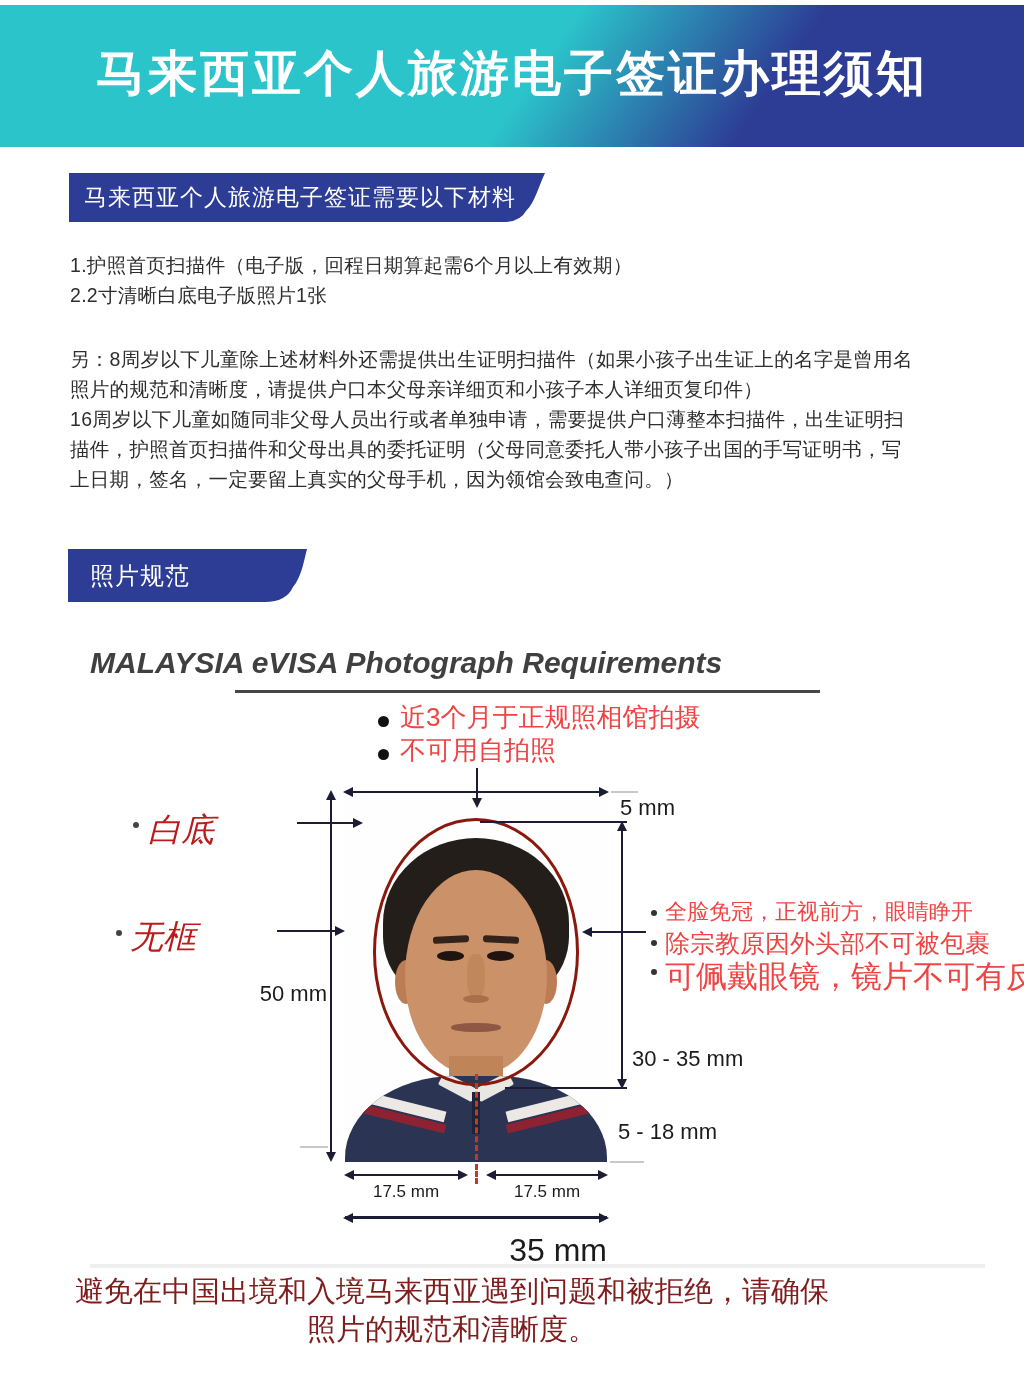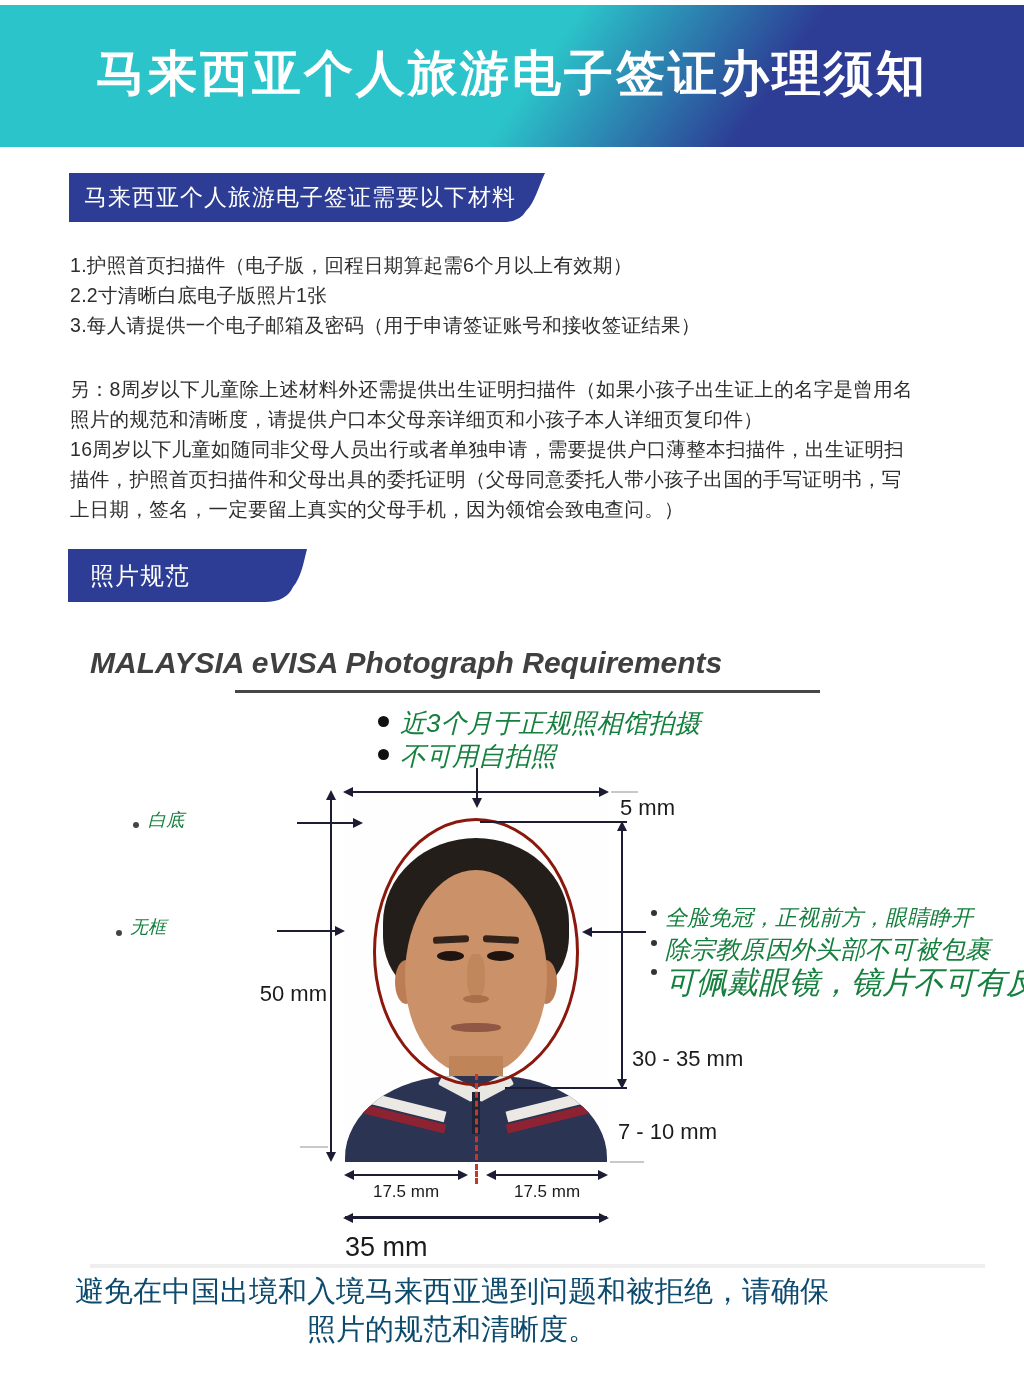--- a/index.html
+++ b/index.html
@@ -23,22 +23,22 @@
     font-size:19.5px;line-height:30px;letter-spacing:0.3px;}
   .bodyline{height:30px;white-space:nowrap;}
   .spacer{height:34px;}
 
   
   .diagram{position:absolute;left:90px;top:618px;width:930px;height:652px;}
   .dg-title{position:absolute;left:0;top:28px;width:890px;
     color:#404040;font-size:30px;font-weight:bold;font-style:italic;white-space:nowrap;}
   .dg-underline{position:absolute;left:145px;top:72px;width:585px;height:3px;background:#474747;}
   .dot{position:absolute;border-radius:50%;background:#111111;}
-  .dg-bullet{position:absolute;color:#15803d;font-size:26px;font-style:italic;white-space:nowrap;margin-top:6px;}
-  .cn-label{position:absolute;color:#15803d;font-size:18px;font-style:italic;white-space:nowrap;}
+  .dg-bullet{position:absolute;color:#ef4444;font-size:26px;white-space:nowrap;}
+  .cn-label{position:absolute;color:#b91c1c;font-size:33px;font-style:italic;white-space:nowrap;}
   .dim-label{position:absolute;color:#1b1b1b;font-size:22px;white-space:nowrap;}
 
   
   .hline{position:absolute;height:2px;background:#1c1c34;}
   .vline{position:absolute;width:2px;background:#1c1c34;}
   .hline.thick{height:3px;}
   .tick{position:absolute;height:2px;background:#c9c9c9;}
   .ah{position:absolute;width:0;height:0;}
   .ah.r{right:-2px;top:-4px;border-top:5px solid transparent;border-bottom:5px solid transparent;border-left:10px solid #1c1c34;}
   .ah.l{left:-2px;top:-4px;border-top:5px solid transparent;border-bottom:5px solid transparent;border-right:10px solid #1c1c34;}
@@ -72,42 +72,41 @@
     transform:rotate(-28deg);border-radius:2px;}
   .placket{position:absolute;left:127px;top:16px;width:8px;height:42px;background:#1d2438;}
   .face-oval{position:absolute;left:28px;top:26px;width:206px;height:268px;
     border:3px solid #8b180d;border-radius:50%;box-sizing:border-box;}
   .red-dash{position:absolute;border-left:3px dashed #c0392b;width:0;}
 
   .img-bottom-strip{position:absolute;left:0;top:646px;width:895px;height:4px;background:#efefef;}
 
   
   .warning{position:absolute;left:0;top:1272px;width:904px;text-align:center;
-    color:#0c4a6e;font-size:29px;line-height:38px;}
+    color:#7f1d1d;font-size:29px;line-height:38px;}
 </style>
 </head>
 <body>
 
 <div class="canvas">
 
   <div class="header">
     <div class="header-title">马来西亚个人旅游电子签证办理须知</div>
   </div>
 
   <div class="ribbon" style="left:69px;top:173px;width:480px;height:49px;">
     <svg width="480" height="49" viewBox="0 0 480 49">
       <path d="M0,0 L476,0 C469,15 466,29 457,38 Q451,49 434,49 L0,49 Z" fill="#2d3c94"></path>
     </svg>
     <div class="ribbon-text">马来西亚个人旅游电子签证需要以下材料</div>
   </div>
 
   <div class="bodytext">
     <div class="bodyline">1.护照首页扫描件（电子版，回程日期算起需6个月以上有效期）</div>
     <div class="bodyline">2.2寸清晰白底电子版照片1张</div>
-    <div class="bodyline">3.每人请提供一个电子邮箱及密码（用于申请签证账号和接收签证结果）</div>
     <div class="spacer"></div>
     <div class="bodyline">另：8周岁以下儿童除上述材料外还需提供出生证明扫描件（如果小孩子出生证上的名字是曾用名</div>
     <div class="bodyline">照片的规范和清晰度，请提供户口本父母亲详细页和小孩子本人详细页复印件）</div>
     <div class="bodyline">16周岁以下儿童如随同非父母人员出行或者单独申请，需要提供户口薄整本扫描件，出生证明扫</div>
     <div class="bodyline">描件，护照首页扫描件和父母出具的委托证明（父母同意委托人带小孩子出国的手写证明书，写</div>
     <div class="bodyline">上日期，签名，一定要留上真实的父母手机，因为领馆会致电查问。）</div>
   </div>
 
   <div class="ribbon" style="left:68px;top:549px;width:239px;height:53px;">
     <svg width="239" height="53" viewBox="0 0 239 53">
@@ -163,21 +162,21 @@
     </div>
     <div class="dim-label" style="left:530px;top:177px;">5 mm</div>
 
     <div class="hline" style="left:390px;top:203px;width:147px;"></div>
     <div class="vline" style="left:531px;top:205px;height:264px;">
       <span class="ah u"></span>
       <span class="ah d"></span>
     </div>
     <div class="hline" style="left:415px;top:469px;width:122px;"></div>
     <div class="dim-label" style="left:542px;top:428px;">30 - 35 mm</div>
-    <div class="dim-label" style="left:528px;top:501px;">7 - 10 mm</div>
+    <div class="dim-label" style="left:528px;top:501px;">5 - 18 mm</div>
 
     <div class="vline" style="left:240px;top:174px;height:368px;">
       <span class="ah u"></span>
       <span class="ah d"></span>
     </div>
     <div class="dim-label" style="left:147px;top:363px;width:90px;text-align:right;">50 mm</div>
 
     <div class="dot" style="left:43px;top:204px;width:6px;height:6px;background:#444;"></div>
     <div class="cn-label" style="left:58px;top:190px;">白底</div>
     <div class="hline" style="left:207px;top:204px;width:64px;">
@@ -209,21 +208,21 @@
       <span class="ah l"></span>
       <span class="ah r"></span>
     </div>
     <div class="dim-label" style="left:256px;top:564px;width:120px;text-align:center;font-size:17px;">17.5 mm</div>
     <div class="dim-label" style="left:398px;top:564px;width:118px;text-align:center;font-size:17px;">17.5 mm</div>
 
     <div class="hline thick" style="left:255px;top:598px;width:262px;">
       <span class="ah l" style="top:-3.5px;"></span>
       <span class="ah r" style="top:-3.5px;"></span>
     </div>
-    <div class="dim-label" style="left:255px;top:614px;width:262px;text-align:left;font-size:27px;">35 mm</div>
+    <div class="dim-label" style="left:255px;top:614px;width:262px;text-align:right;font-size:32px;">35 mm</div>
 
     <div class="img-bottom-strip"></div>
   </div>
 
   <div class="warning">
     <div>避免在中国出境和入境马来西亚遇到问题和被拒绝，请确保</div>
     <div>照片的规范和清晰度。</div>
   </div>
 
 </div>

